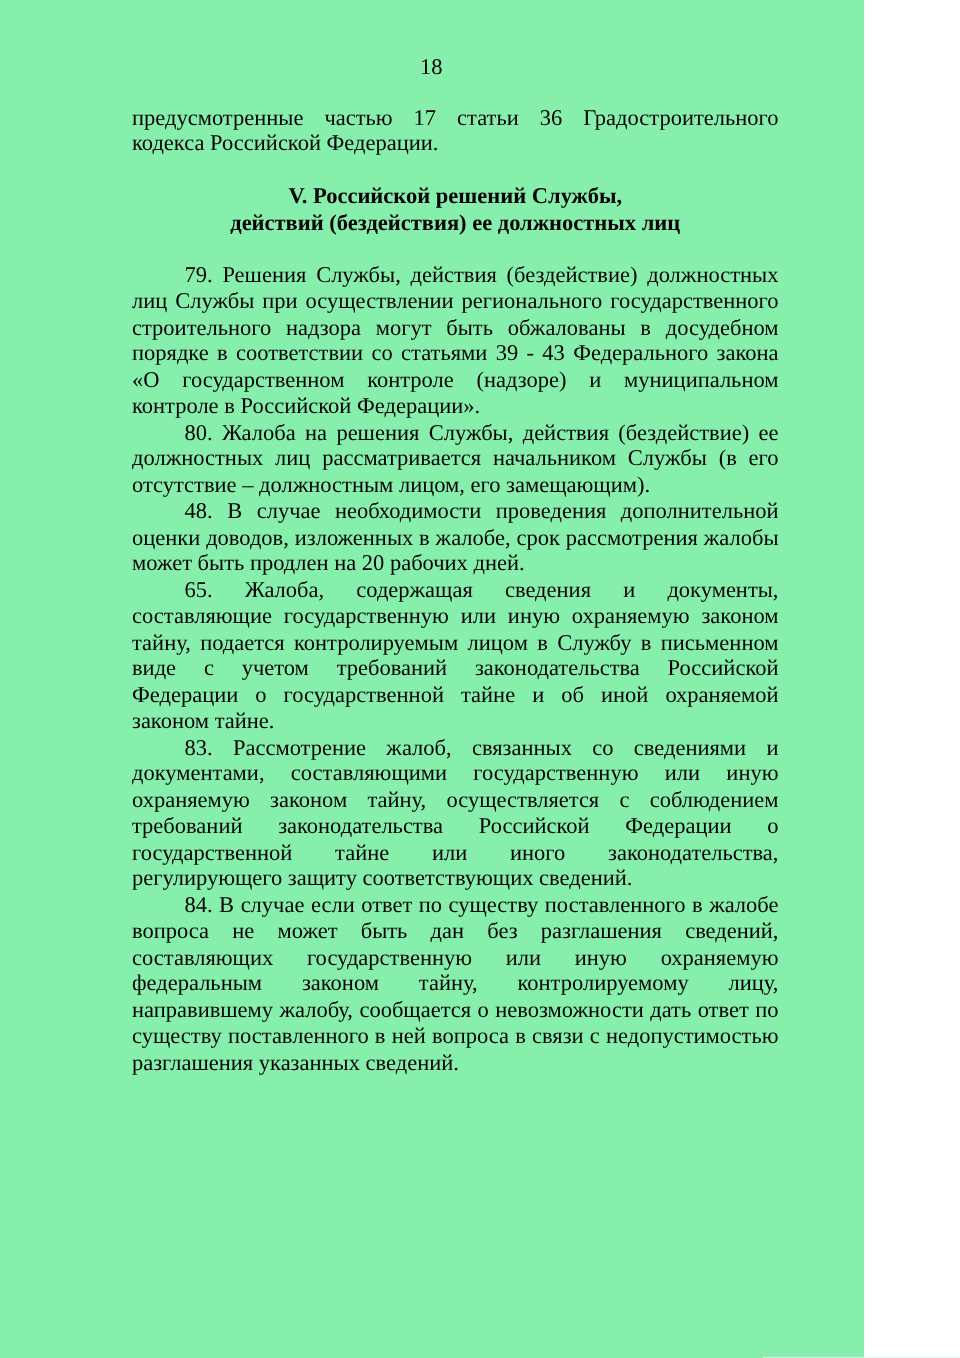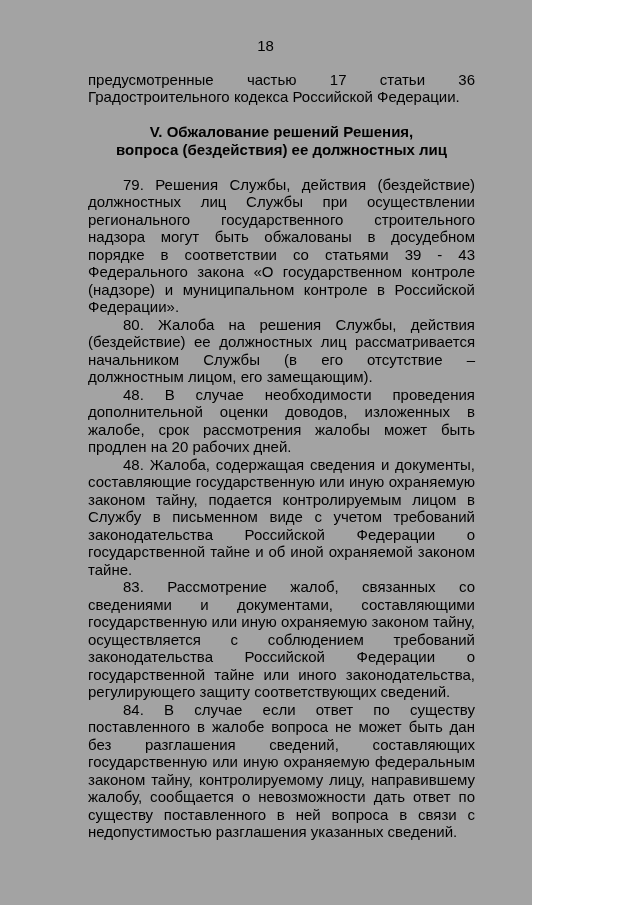--- a/index.html
+++ b/index.html
@@ -3,25 +3,25 @@
 <meta charset="utf-8">
 <title>Document page</title>
 <style>
   html, body {
     margin: 0;
     padding: 0;
     background: #ffffff;
   }
   .page {
     position: relative;
-    width: 532px;
+    width: 576px;
     height: 905px;
-    background: #a3a3a3;
+    background: #86efac;
     color: #000000;
-    font-family: Liberation Sans, sans-serif;
+    font-family: Liberation Serif, serif;
     font-size: 15px;
     line-height: 17.5px;
     box-sizing: border-box;
     padding: 37px 57px 0 88px;
     overflow: hidden;
   }
   .page-number {
     text-align: center;
     position: relative;
     left: -16px;
@@ -47,29 +47,29 @@
 </head>
 <body>
 
 <div class="page">
 
   <div class="page-number">18</div>
 
   <p class="para no-indent">предусмотренные частью 17 статьи 36 Градостроительного кодекса Российской Федерации.</p>
 
   <div class="section-heading">
-    <span class="heading-line">V. Обжалование решений Решения,</span>
-    <span class="heading-line">вопроса (бездействия) ее должностных лиц</span>
+    <span class="heading-line">V. Российской решений Службы,</span>
+    <span class="heading-line">действий (бездействия) ее должностных лиц</span>
   </div>
 
   <p class="para">79. Решения Службы, действия (бездействие) должностных лиц Службы при осуществлении регионального государственного строительного надзора могут быть обжалованы в досудебном порядке в соответствии со статьями 39 - 43 Федерального закона «О государственном контроле (надзоре) и муниципальном контроле в Российской Федерации».</p>
 
   <p class="para">80. Жалоба на решения Службы, действия (бездействие) ее должностных лиц рассматривается начальником Службы (в его отсутствие – должностным лицом, его замещающим).</p>
 
   <p class="para">48. В случае необходимости проведения дополнительной оценки доводов, изложенных в жалобе, срок рассмотрения жалобы может быть продлен на 20 рабочих дней.</p>
 
-  <p class="para">48. Жалоба, содержащая сведения и документы, составляющие государственную или иную охраняемую законом тайну, подается контролируемым лицом в Службу в письменном виде с учетом требований законодательства Российской Федерации о государственной тайне и об иной охраняемой законом тайне.</p>
+  <p class="para">65. Жалоба, содержащая сведения и документы, составляющие государственную или иную охраняемую законом тайну, подается контролируемым лицом в Службу в письменном виде с учетом требований законодательства Российской Федерации о государственной тайне и об иной охраняемой законом тайне.</p>
 
   <p class="para">83. Рассмотрение жалоб, связанных со сведениями и документами, составляющими государственную или иную охраняемую законом тайну, осуществляется с соблюдением требований законодательства Российской Федерации о государственной тайне или иного законодательства, регулирующего защиту соответствующих сведений.</p>
 
   <p class="para">84. В случае если ответ по существу поставленного в жалобе вопроса не может быть дан без разглашения сведений, составляющих государственную или иную охраняемую федеральным законом тайну, контролируемому лицу, направившему жалобу, сообщается о невозможности дать ответ по существу поставленного в ней вопроса в связи с недопустимостью разглашения указанных сведений.</p>
 
 </div>
 
 </body></html>

